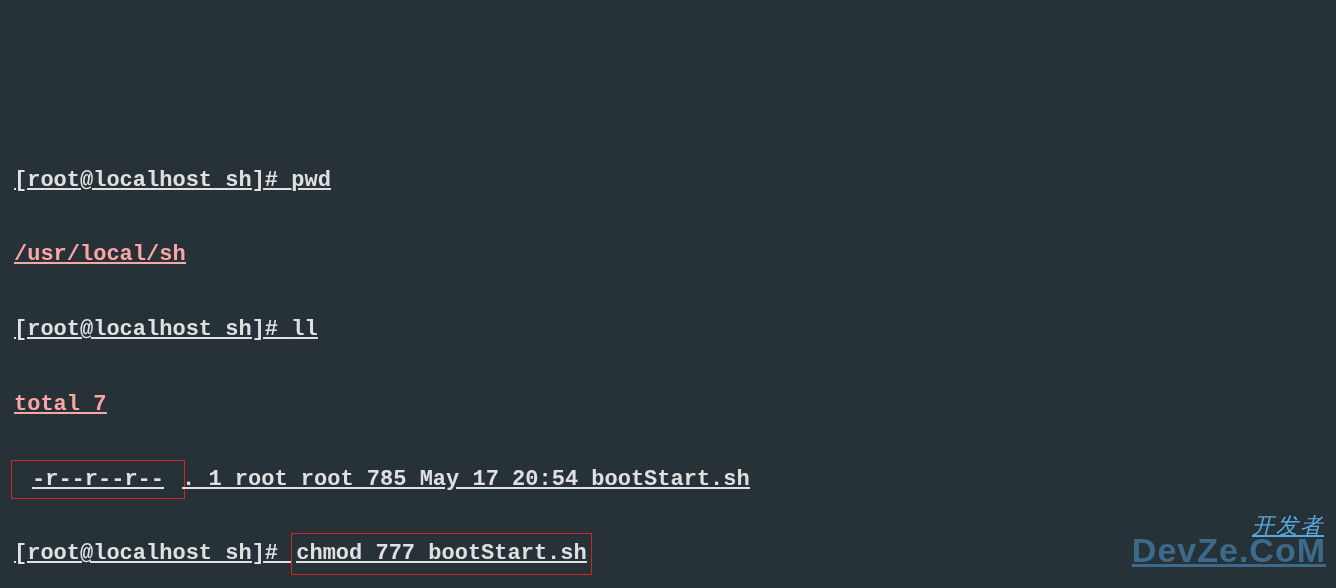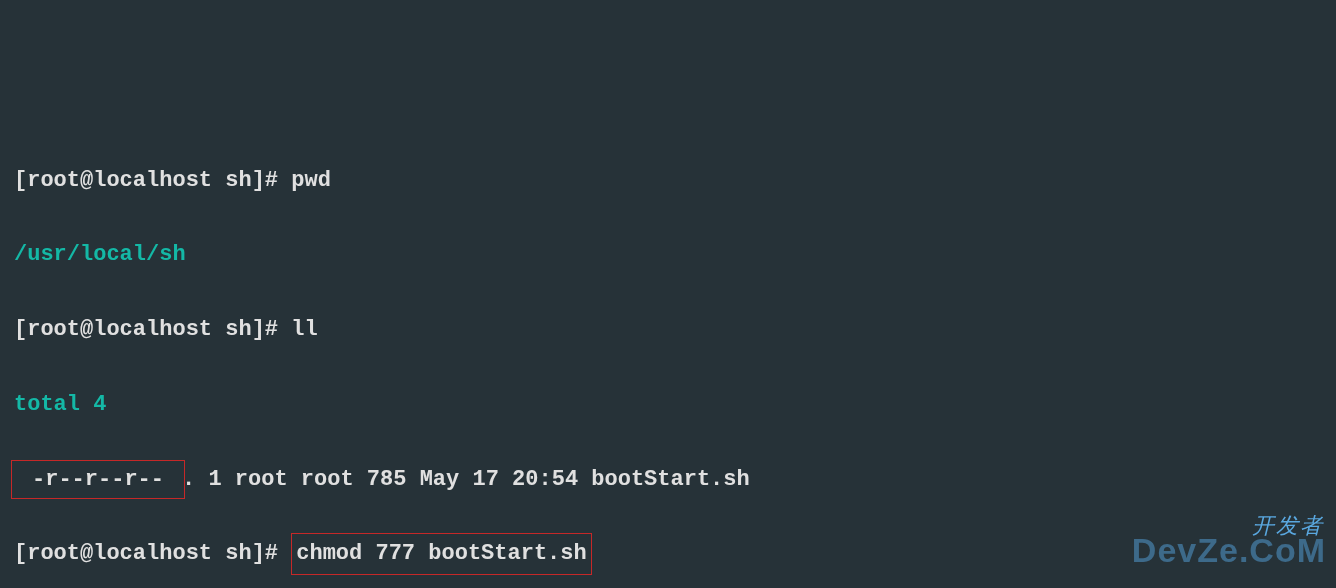--- a/index.html
+++ b/index.html
@@ -1,39 +1,40 @@
 <!DOCTYPE html>
 <html><head>
   <meta charset="utf-8">
   <style>
     * {
       margin: 0;
       padding: 0;
       box-sizing: border-box;
+      text-decoration: underline;
     }
     body {
       background: #263238;
       font-family: 'Consolas', 'Monaco', 'Courier New', monospace;
       font-size: 22px;
       font-weight: bold;
       color: #e0e0e0;
       padding: 12px 14px;
       line-height: 1.7;
       white-space: pre;
       width: 1336px;
       height: 588px;
       overflow: hidden;
       position: relative;
     }
     .line {
       display: block;
       position: relative;
     }
     .output {
-      color: #14b8a6;
+      color: #fca5a5;
     }
     .highlight-box {
       border: 1px solid #c62828;
       display: inline-block;
       padding: 0 20px;
       margin: -1px -3px;
     }
     .highlight-box-cmd {
       border: 1px solid #c62828;
       display: inline-block;
@@ -65,21 +66,21 @@
     }
   </style>
 </head>
 <body>
 
 
 
 <span class="line"><span>[root@localhost sh]# </span><span>pwd</span></span>
 <span class="line"><span class="output">/usr/local/sh</span></span>
 <span class="line"><span>[root@localhost sh]# </span><span>ll</span></span>
-<span class="line"><span class="output">total 4</span></span>
+<span class="line"><span class="output">total 7</span></span>
 <span class="line"><span class="highlight-box"><span>-r--r--r--</span></span><span>. 1 root root 785 May 17 20:54 bootStart.sh</span></span>
 <span class="line"><span>[root@localhost sh]# </span><span class="highlight-box-cmd"><span>chmod 777 bootStart.sh</span></span></span>
 
 
 
 
 
 <div class="watermark-cn">开发者</div>
 <div class="watermark"><span>DevZe.CoM</span></div>
 

